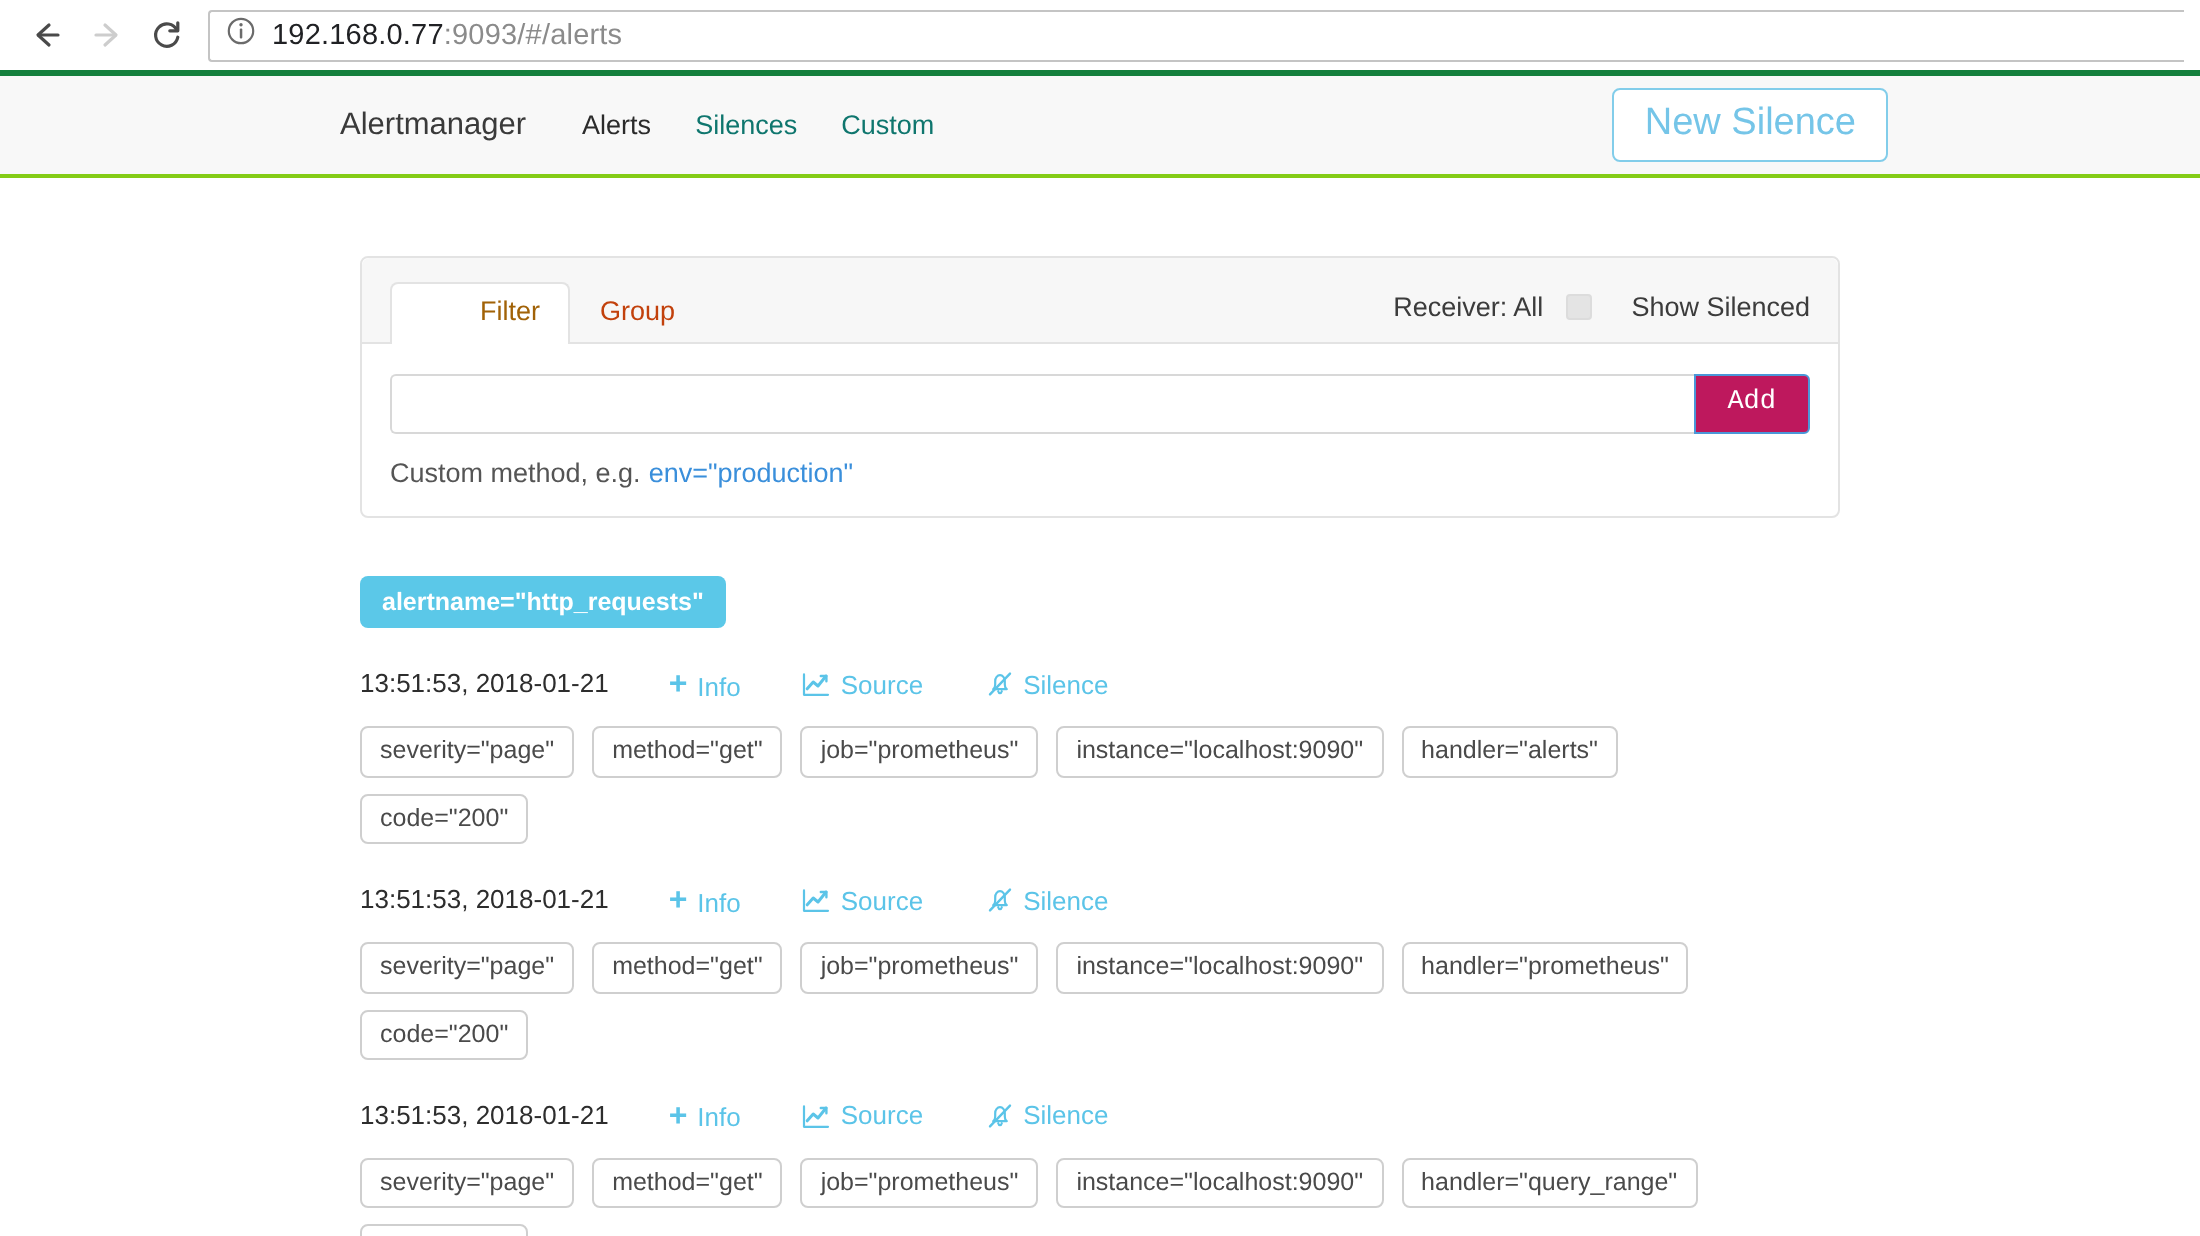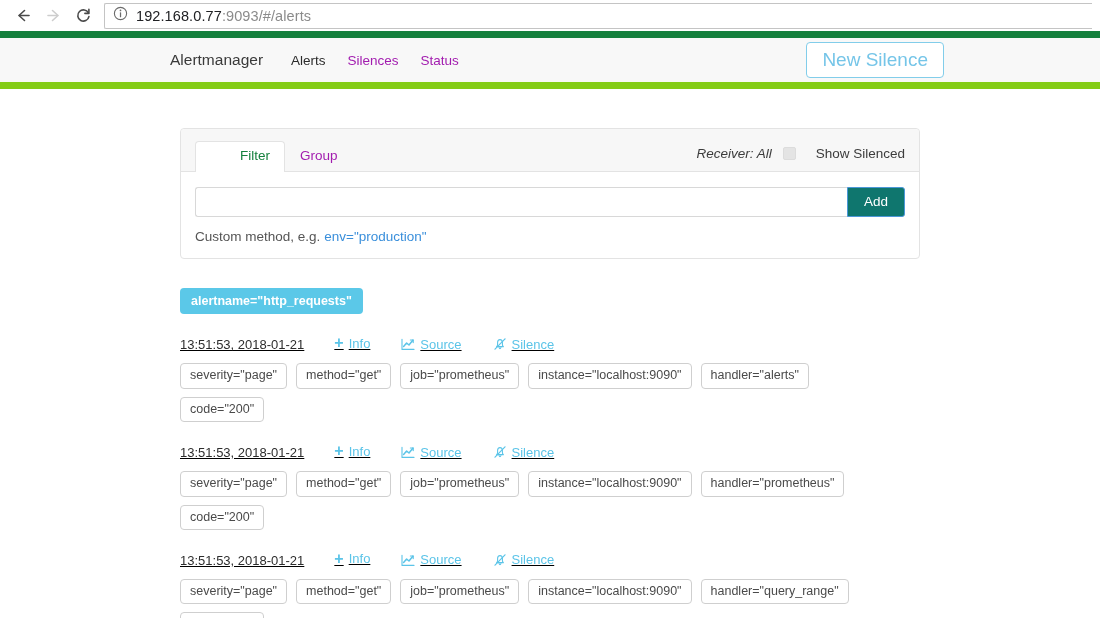--- a/index.html
+++ b/index.html
@@ -9,21 +9,21 @@
     width: 1100px; height: 618px;
     background: #ffffff;
     font-family: "Liberation Sans", sans-serif;
     overflow: hidden;
   }
 
   
   .browser-bar {
     height: 38px;
     background: #ffffff;
-    border-bottom: 7px solid #15803d;
+    border-bottom: 3px solid #15803d;
     display: flex;
     align-items: center;
     padding: 0 8px;
     position: relative;
   }
   .nav-btn {
     width: 30px; height: 30px;
     display: flex; align-items: center; justify-content: center;
     flex: 0 0 auto;
     background: none; border: none;
@@ -49,21 +49,21 @@
     color: #202124;
     white-space: nowrap;
     letter-spacing: .1px;
   }
   .url-text .dim { color: #8b8b8b; }
 
   
   .navbar {
     height: 51px;
     background: #f8f8f8;
-    border-bottom: 7px solid #84cc16;
+    border-bottom: 2px solid #84cc16;
     display: flex;
     align-items: center;
   }
   .navbar-inner {
     width: 760px;
     margin: 0 auto;
     display: flex;
     align-items: center;
     position: relative;
     height: 100%;
@@ -72,21 +72,21 @@
   .brand {
     font-size: 15.5px;
     color: #3a3a3a;
     margin-right: 28px;
     text-decoration: none;
     white-space: nowrap;
   }
   .nav-links { display: flex; align-items: flex-start; gap: 22px; }
   .nav-link {
     font-size: 13.5px;
-    color: #a21caf;
+    color: #0f766e;
     text-decoration: none;
     white-space: nowrap;
   }
   .nav-link.active { color: #2b2b2b; }
   .new-silence {
     position: absolute;
     right: -14px;
     padding: 7px 15px;
     font-size: 19px;
     color: #75c5e8;
@@ -117,44 +117,44 @@
     border-bottom: 1px solid #e3e3e3;
     border-radius: 4px 4px 0 0;
     padding: 9px 14px 0 14px;
     display: flex;
     align-items: flex-end;
     min-height: 43px;
   }
   .tabs { display: flex; align-items: flex-end; }
   .tab {
     font-size: 13.5px;
-    color: #a21caf;
+    color: #c2410c;
     padding: 7px 14px 8px 14px;
     border: 1px solid transparent;
     border-bottom: none;
     border-radius: 4px 4px 0 0;
     cursor: pointer;
     margin-bottom: -1px;
     white-space: nowrap;
     line-height: 1.1;
   }
   .tab.active {
     background: #ffffff;
     border-color: #e3e3e3;
-    color: #15803d;
+    color: #a16207;
     padding-left: 44px;
   }
   .header-right {
     margin-left: auto;
     display: flex;
     align-items: center;
     gap: 11px;
     padding-bottom: 10px;
   }
-  .receiver-text { font-size: 13.5px; color: #3c3c3c; white-space: nowrap; font-style: italic; }
+  .receiver-text { font-size: 13.5px; color: #3c3c3c; white-space: nowrap; }
   .checkbox-wrap { display: flex; align-items: center; gap: 20px; cursor: pointer; }
   .checkbox {
     width: 13px; height: 13px;
     background: #e4e4e4;
     border: 1px solid #dcdcdc;
     border-radius: 2px;
     display: inline-block;
   }
   .checkbox-label { font-size: 13.5px; color: #3c3c3c; white-space: nowrap; }
 
@@ -171,26 +171,26 @@
     font-family: "Liberation Sans", sans-serif;
     color: #444;
     outline: none;
     background: #fff;
     min-width: 0;
   }
   .add-btn {
     flex: 0 0 auto;
     height: 30px;
     padding: 0 16px;
-    background: #0f766e;
+    background: #be185d;
     border: 1px solid #4b97d8;
     border-radius: 0 3px 3px 0;
     color: #ffffff;
     font-size: 13.5px;
-    font-family: Liberation Sans, sans-serif;
+    font-family: Liberation Mono, monospace;
     cursor: pointer;
     line-height: 1;
   }
   .help-text {
     margin-top: 12px;
     font-size: 13.5px;
     color: #555555;
   }
   .help-code {
     color: #3a8fdb;
@@ -207,25 +207,24 @@
     font-size: 12.5px;
     font-weight: bold;
     padding: 6px 11px;
     border-radius: 4px;
     line-height: 1.15;
   }
 
   .alert-item { margin-top: 21px; }
   .alert-meta {
     display: flex;
-    align-items: flex-end;
+    align-items: flex-start;
     gap: 0;
     font-size: 13px;
     line-height: 1;
-    text-decoration: underline;
   }
   .alert-time {
     color: #2d2d2d;
     font-size: 13px;
     white-space: nowrap;
     margin-right: 30px;
   }
   .alert-action {
     display: inline-flex;
     align-items: center;
@@ -305,21 +304,21 @@
     <span class="url-text"><span>192.168.0.77</span><span class="dim">:9093/#/alerts</span></span>
   </div>
 </div>
 
 <div class="navbar">
   <div class="navbar-inner">
     <a class="brand" href="#">Alertmanager</a>
     <div class="nav-links">
       <a class="nav-link active" href="#">Alerts</a>
       <a class="nav-link" href="#">Silences</a>
-      <a class="nav-link" href="#">Status</a>
+      <a class="nav-link" href="#">Custom</a>
     </div>
     <button class="new-silence">New Silence</button>
   </div>
 </div>
 
 <div class="page">
 
   <div class="card">
     <div class="card-header">
       <div class="tabs">

